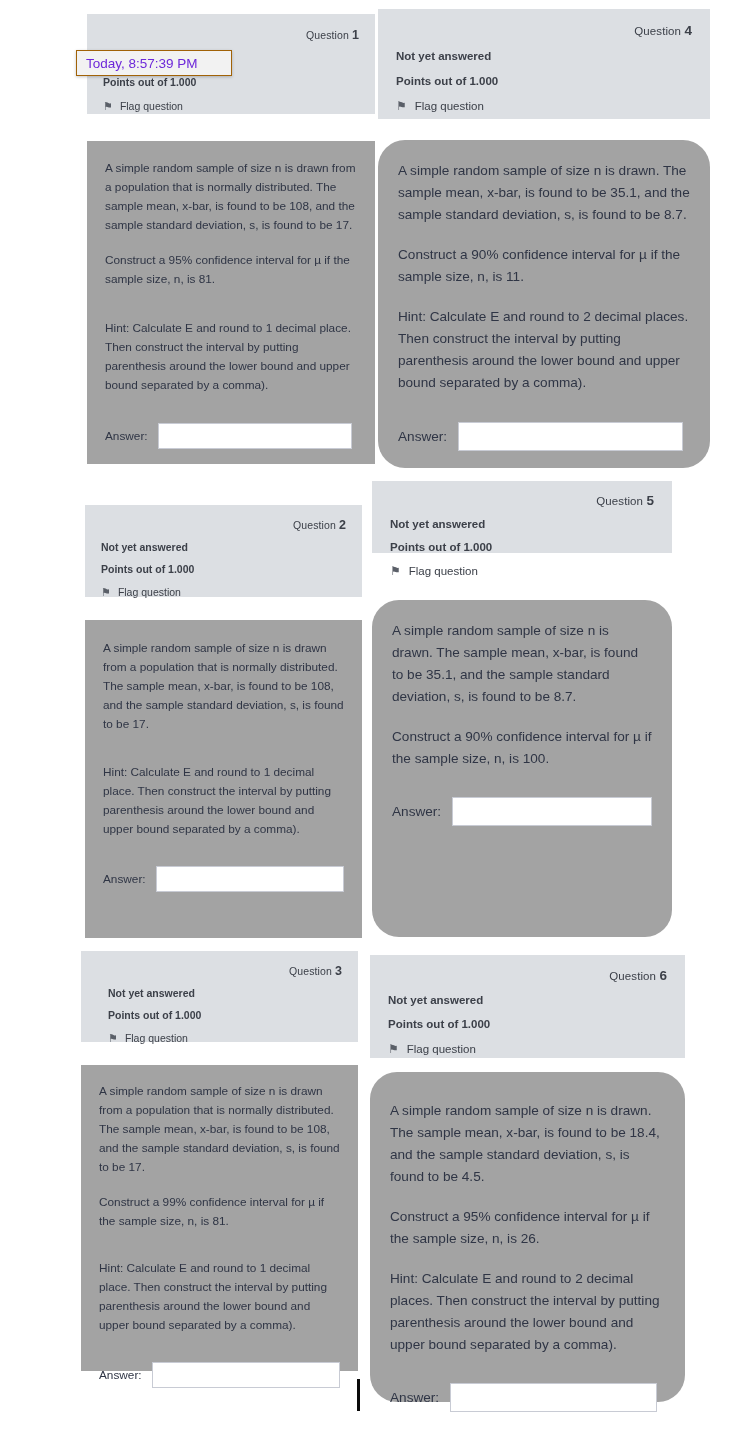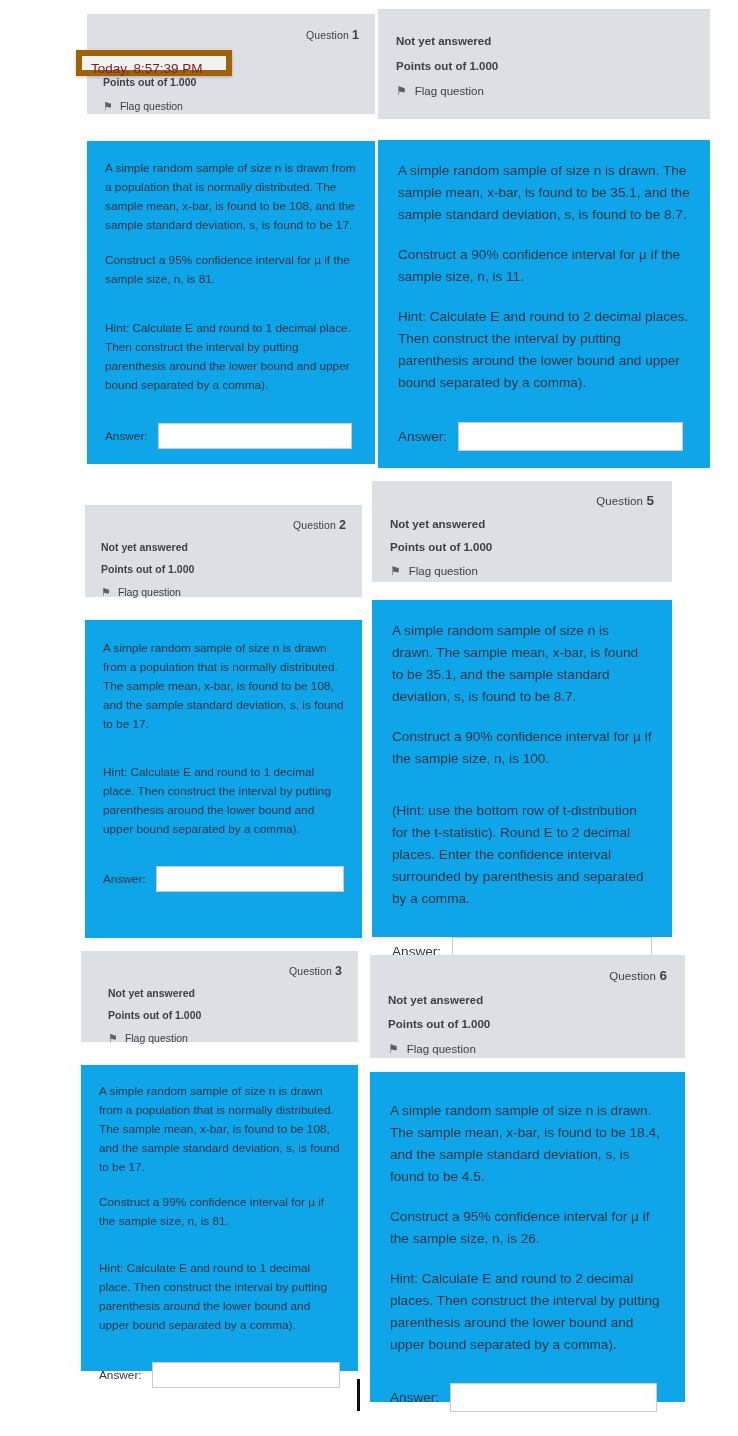--- a/index.html
+++ b/index.html
@@ -41,21 +41,21 @@
   .flag-icon {
     display: inline-block;
     flex: none;
     line-height: 1;
     color: #5a5f68;
   }
   .flag-label { color: #3c4049; }
 
   
   .qbody {
-    background: #0ea5e9;
+    background: #a3a3a3;
     box-sizing: border-box;
   }
   .qbody p {
     margin: 0 0 12px 0;
     color: #2f3545;
   }
   .qbody p:last-of-type { margin-bottom: 0; }
   .answer-row {
     display: flex;
     align-items: center;
@@ -69,23 +69,23 @@
     border: 1px solid #c8cbd4;
     box-sizing: border-box;
     outline: none;
     font-family: "Liberation Sans", sans-serif;
   }
 
   
   .tooltip {
     position: absolute;
     background: #f2f2f2;
-    border: 6px solid #a16207;
+    border: 1px solid #a16207;
     box-shadow: 0 1px 3px rgba(0,0,0,0.22);
-    color: #7f1d1d;
+    color: #6d28d9;
     white-space: nowrap;
     box-sizing: border-box;
   }
 
   
   .text-caret {
     position: absolute;
     background: #0b0b0b;
   }
 
@@ -97,21 +97,21 @@
   .col-left .flag-icon { font-size: 11px; }
   .col-left .qbody { font-size: 11.8px; line-height: 19px; }
   .col-left .answer-label { font-size: 11.8px; }
 
   
   .col-right .qinfo-title { font-size: 11.5px; }
   .col-right .qinfo-title b { font-size: 13.5px; }
   .col-right .qinfo-line { font-size: 11.5px; }
   .col-right .flag-label { font-size: 11.5px; }
   .col-right .flag-icon { font-size: 12px; }
-  .col-right .qbody { font-size: 13.6px; line-height: 22px; }
+  .col-right .qbody { font-size: 13.6px; line-height: 22px; border-radius: 27px; }
   .col-right .answer-label { font-size: 13.6px; }
 </style>
 </head>
 <body>
 
 <div class="col-left">
 
   <div class="qblock qinfo" style="left:87px; top:14px; width:288px; height:100px; padding:14px 16px 0 16px;">
     <div class="qinfo-title">
       <span>Question</span>
@@ -182,55 +182,58 @@
       <span class="answer-label">Answer:</span>
       <input class="answer-input" type="text" style="margin-left: 10px; width: 190px; height: 26px;" value="">
     </div>
   </div>
 
 </div>
 
 <div class="col-right">
 
   <div class="qblock qinfo" style="left:378px; top:9px; width:332px; height:110px; padding:14px 18px 0 18px;">
+    <div class="qinfo-title">
+      <span>Question</span>
+      <b>4</b>
+    </div>
     <div class="qinfo-line" style="margin-top:12px;">Not yet answered</div>
     <div class="qinfo-line" style="margin-top:13px;">Points out of 1.000</div>
     <div class="flag-row" style="margin-top:13px;">
       <span class="flag-icon" style="margin-right:8px;">⚑</span>
       <span class="flag-label">Flag question</span>
     </div>
   </div>
 
   <div class="qblock qbody" style="left:378px; top:140px; width:332px; height:328px; padding:20px 20px 0 20px;">
     <p>A simple random sample of size n is drawn. The sample mean, x-bar, is found to be 35.1, and the sample standard deviation, s, is found to be 8.7.</p>
     <p style="margin-top:18px;">Construct a 90% confidence interval for µ if the sample size, n, is 11.</p>
     <p style="margin-top:18px;">Hint: Calculate E and round to 2 decimal places.  Then construct the interval by putting parenthesis around the lower bound and upper bound separated by a comma).</p>
     <div class="answer-row" style="margin-top:28px;">
       <span class="answer-label">Answer:</span>
       <input class="answer-input" type="text" style="margin-left: 11px; width: 225px; height: 29px;" value="">
     </div>
   </div>
 
-  <div class="qblock qinfo" style="left:372px; top:481px; width:300px; height:101px; padding:12px 18px 0 18px;">
+  <div class="qblock qinfo" style="left:372px; top:481px; width:300px; height:72px; padding:12px 18px 0 18px;">
     <div class="qinfo-title">
       <span>Question</span>
       <b>5</b>
     </div>
     <div class="qinfo-line" style="margin-top:10px;">Not yet answered</div>
     <div class="qinfo-line" style="margin-top:11px;">Points out of 1.000</div>
     <div class="flag-row" style="margin-top:12px;">
       <span class="flag-icon" style="margin-right:8px;">⚑</span>
       <span class="flag-label">Flag question</span>
     </div>
   </div>
 
   <div class="qblock qbody" style="left:372px; top:600px; width:300px; height:337px; padding:20px 20px 0 20px;">
     <p>A simple random sample of size n is drawn. The sample mean, x-bar, is found to be 35.1, and the sample standard deviation, s, is found to be 8.7.</p>
     <p style="margin-top:18px;">Construct a 90% confidence interval for µ if the sample size, n, is 100.</p>
-    <p style="margin-top:30px;">(Hint: use the bottom row of t-distribution for the t-statistic).  Round E to 2 decimal places.  Enter the confidence interval surrounded by parenthesis and separated by a comma.</p>
     <div class="answer-row" style="margin-top:27px;">
       <span class="answer-label">Answer:</span>
       <input class="answer-input" type="text" style="margin-left: 11px; width: 205px; height: 29px;" value="">
     </div>
   </div>
 
   <div class="qblock qinfo" style="left:370px; top:955px; width:315px; height:103px; padding:13px 18px 0 18px;">
     <div class="qinfo-title">
       <span>Question</span>
       <b>6</b>

